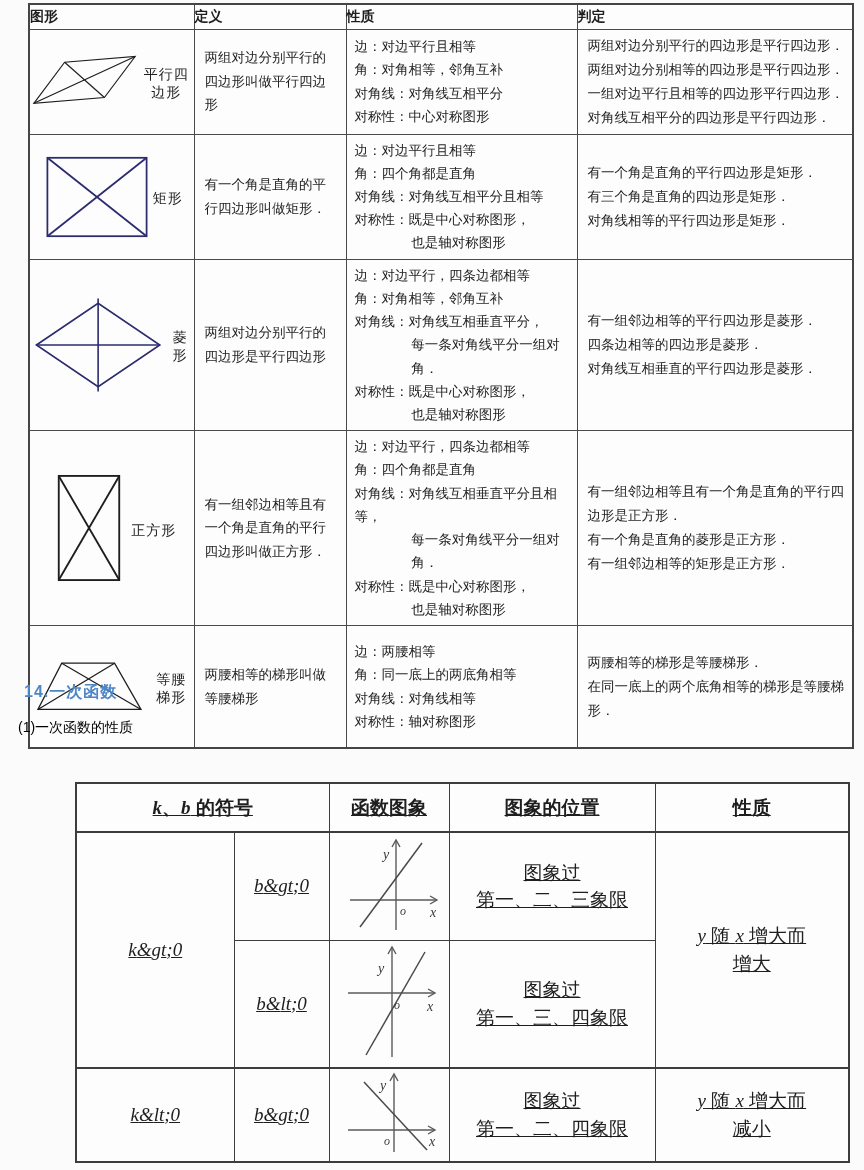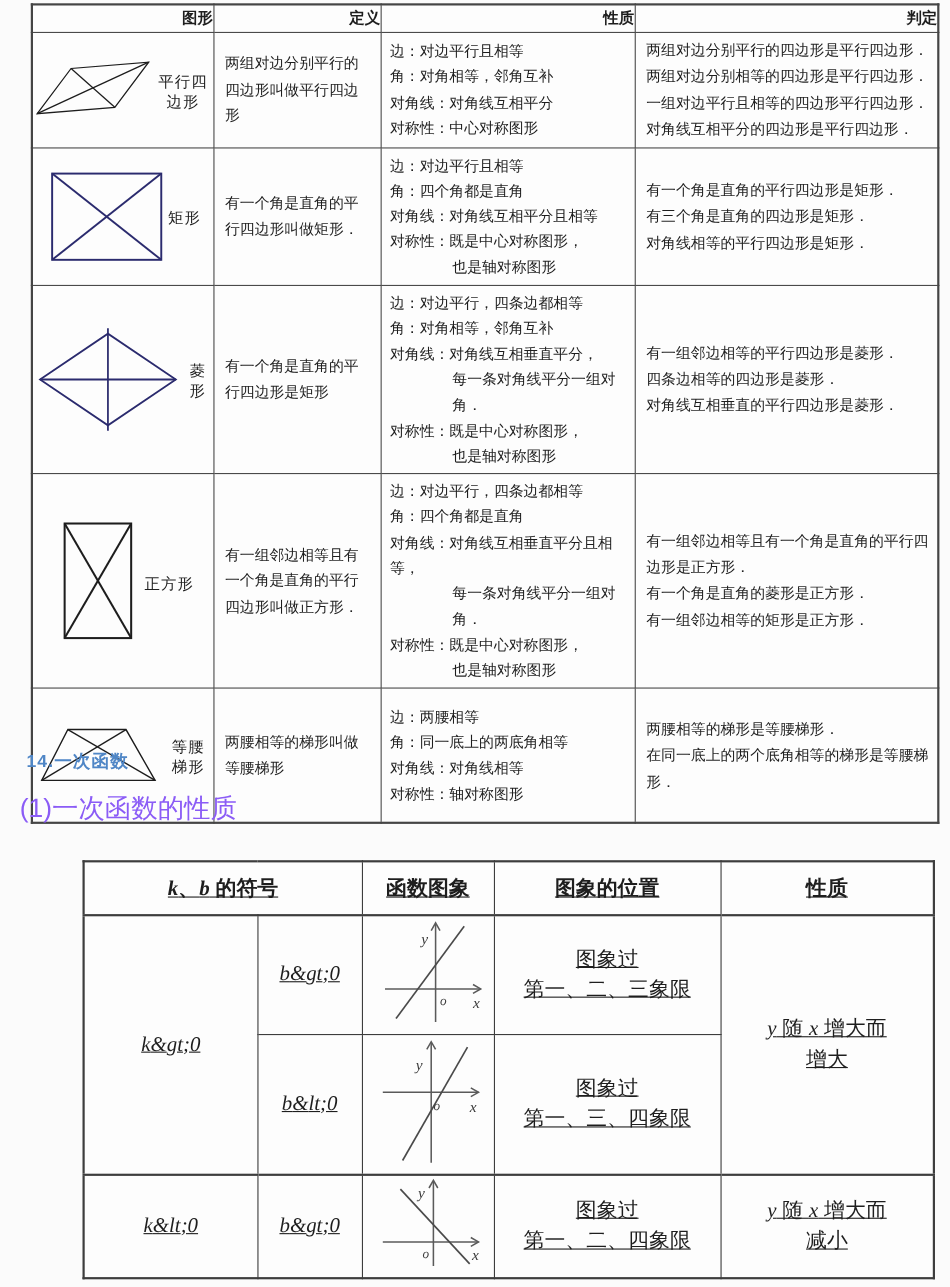--- a/index.html
+++ b/index.html
@@ -9,36 +9,36 @@
     font-family:"Liberation Sans", sans-serif; color:#1e1e1e;
   }
   
   .t1 {
     position:absolute; left:28px; top:3px; width:824px;
     border-collapse:collapse; table-layout:fixed;
     border:2px solid #454545;
     font-size:13.5px;
   }
   .t1 th, .t1 td { border:1px solid #4a4a4a; vertical-align:middle; background:#fdfdfd; }
-  .t1 th { height:25px; font-size:14px; font-weight:700; text-align:right; }
+  .t1 th { height:25px; font-size:14px; font-weight:700; text-align:left; }
   .t1 td.figure-cell { text-align:center; }
   .figwrap { display:flex; flex-direction:row; align-items:center; justify-content:center; }
   .figlabel { font-size:14px; margin-top:5px; letter-spacing:1px; }
   .t1 td.definition-cell { padding:4px 10px; line-height:1.75; }
   .t1 td.properties-cell { padding:4px 4px 4px 8px; line-height:1.72; }
   .t1 td.judgment-cell { padding:4px 6px 4px 10px; line-height:1.78; }
   .pline.ind { padding-left:4.2em; }
   
   .sec-heading {
     position:absolute; left:24px; top:682px;
     font-size:16px; font-weight:700; color:#4f86c6; letter-spacing:1px;
   }
   .sec-subheading {
     position:absolute; left:18px; top:719px;
-    font-size:24px; color:#8b5cf6;
+    font-size:14px; color:#000000;
   }
   
   .t2 {
     position:absolute; left:75px; top:782px; width:773px;
     border-collapse:collapse; table-layout:fixed;
     border:2px solid #3d3d3d;
     font-size:19px;
     text-decoration:underline;
   }
   .t2 th, .t2 td { border:1px solid #3d3d3d; vertical-align:middle; text-align:center; background:#fdfdfd; }
@@ -122,21 +122,21 @@
         <td class="figure-cell">
           <div class="figwrap">
             <svg width="150" height="104" viewBox="0 0 170 120" fill="none" stroke="#2b2b6e" stroke-width="2">
        <polygon points="8,60 85,8 162,60 85,112"></polygon>
               <line x1="8" y1="60" x2="162" y2="60"></line>
               <line x1="85" y1="2" x2="85" y2="118"></line>
             </svg>
        <div class="figlabel">菱形</div>
           </div>
         </td>
-        <td class="definition-cell">有一个角是直角的平行四边形是矩形</td>
+        <td class="definition-cell">两组对边分别平行的四边形是平行四边形</td>
         <td class="properties-cell">
           <div class="pline">边：对边平行，四条边都相等</div>
           <div class="pline">角：对角相等，邻角互补</div>
           <div class="pline">对角线：对角线互相垂直平分，</div>
           <div class="pline ind">每一条对角线平分一组对角．</div>
           <div class="pline">对称性：既是中心对称图形，</div>
           <div class="pline ind">也是轴对称图形</div>
         </td>
         <td class="judgment-cell">
           <div class="jline">有一组邻边相等的平行四边形是菱形．</div>

